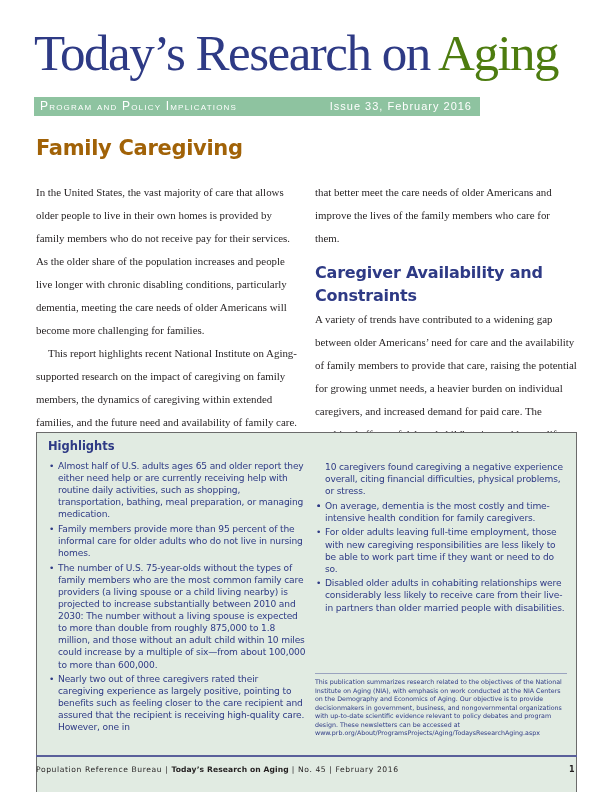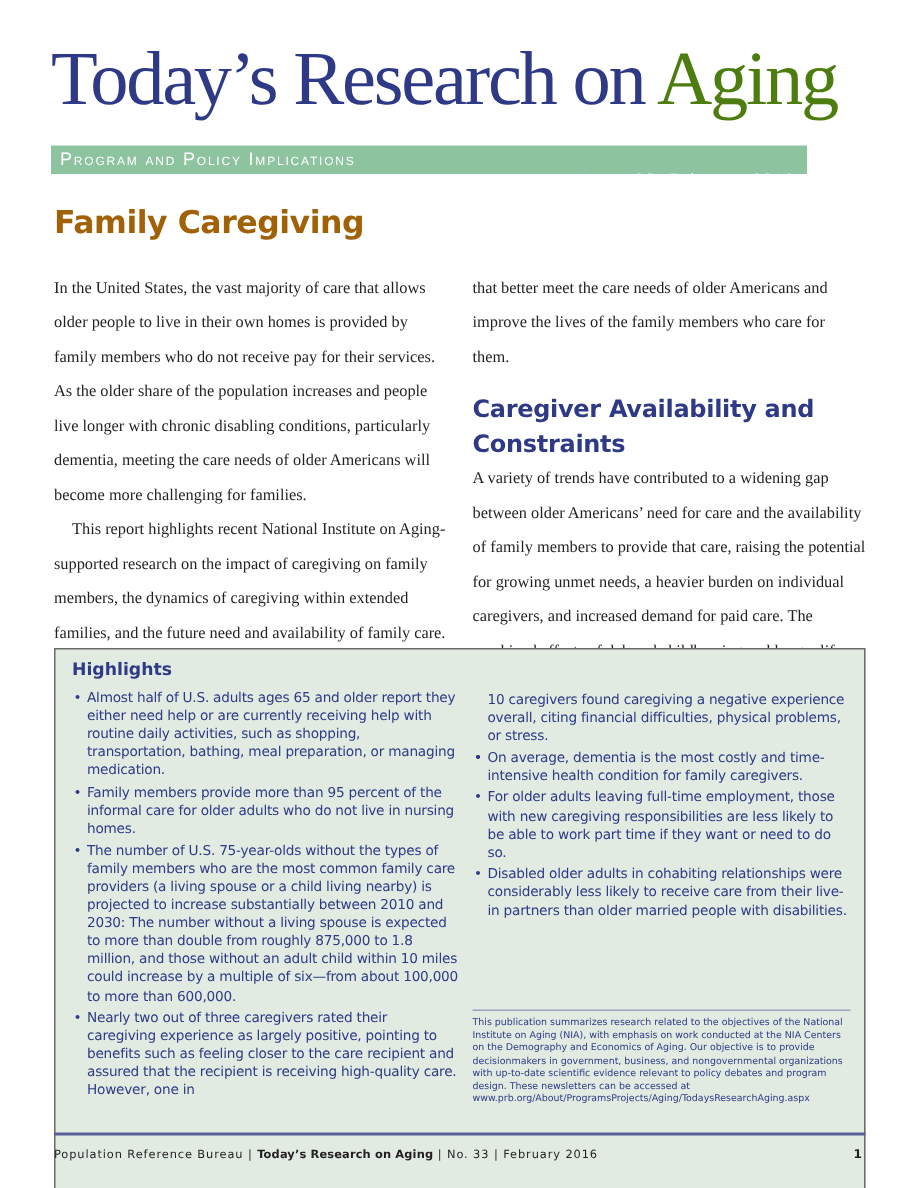--- a/index.html
+++ b/index.html
@@ -1,21 +1,21 @@
 <!DOCTYPE html>
 <html><head>
 <meta charset="utf-8">
 <style>
   html, body { margin: 0; padding: 0; background: #ffffff; }
   body { width: 612px; height: 792px; position: relative; overflow: hidden; }
   .masthead { position: absolute; left: 34px; top: 28px; font-family: "Liberation Serif", "DejaVu Serif", serif; font-size: 51px; letter-spacing: -1.5px; color: #2e3a85; line-height: 1; white-space: nowrap; }
   .masthead .accent { color: #4d7c0f; }
-  .banner { position: absolute; left: 34px; top: 97px; width: 504px; height: 19px; background: #8ec3a0; color: #ffffff; font-family: "Liberation Sans", "DejaVu Sans", sans-serif; }
+  .banner { position: absolute; left: 34px; top: 97px; width: 446px; height: 19px; background: #8ec3a0; color: #ffffff; font-family: "Liberation Sans", "DejaVu Sans", sans-serif; }
   .banner .left { position: absolute; left: 6px; top: 2px; font-size: 12px; font-variant: small-caps; letter-spacing: 1.2px; }
-  .banner .right { position: absolute; right: 8px; top: 17px; font-size: 11px; letter-spacing: 1px; padding-left: 13px; }
+  .banner .right { position: absolute; right: 8px; top: 3px; font-size: 11px; letter-spacing: 1px; padding-left: 13px; }
   .page-title { position: absolute; left: 36px; top: 136px; font-family: "DejaVu Sans", "Liberation Sans", sans-serif; font-weight: bold; font-size: 21px; color: #a16207; letter-spacing: -0.3px; }
   .col { position: absolute; font-family: "Liberation Serif", "DejaVu Serif", serif; font-size: 10.9px; line-height: 23px; color: #231f20; }
   .col p { margin: 0; }
   .col p.indent { text-indent: 12px; }
   .col-left { left: 36px; top: 181px; width: 262px; }
   .col-right { left: 315px; top: 181px; width: 262px; }
   .subhead { font-family: "DejaVu Sans", "Liberation Sans", sans-serif; font-weight: bold; font-size: 16px; color: #2e3a85; margin: 11px 0 1px 0; letter-spacing: -0.2px; }
   .highlights { position: absolute; left: 36px; top: 432px; width: 541px; height: 373px; background: #e1ebe2; border: 1px solid #6b6b6b; box-sizing: border-box; font-family: "DejaVu Sans", "Liberation Sans", sans-serif; color: #2e3a85; }
   .hl-title { position: absolute; left: 11px; top: 6px; font-weight: bold; font-size: 11.5px; }
   .hl-list { position: absolute; margin: 0; padding: 0; list-style: none; font-size: 9.1px; line-height: 12.1px; letter-spacing: -0.15px; }
@@ -66,14 +66,14 @@
     <li><span class="bullet">•</span></li>
     <li><span class="bullet">•</span><span>On average, dementia is the most costly and time-intensive health condition for family caregivers.</span></li>
     <li><span class="bullet">•</span><span>For older adults leaving full-time employment, those with new caregiving responsibilities are less likely to be able to work part time if they want or need to do so.</span></li>
     <li><span class="bullet">•</span><span>Disabled older adults in cohabiting relationships were considerably less likely to receive care from their live-in partners than older married people with disabilities.</span></li>
   </ul>
   <div class="hl-divider"></div>
   <div class="hl-note">This publication summarizes research related to the objectives of the National Institute on Aging (NIA), with emphasis on work conducted at the NIA Centers on the Demography and Economics of Aging. Our objective is to provide decisionmakers in government, business, and nongovernmental organizations with up-to-date scientific evidence relevant to policy debates and program design. These newsletters can be accessed at www.prb.org/About/ProgramsProjects/Aging/TodaysResearchAging.aspx</div>
 </div>
 
 <div class="footer-rule"></div>
-<div class="footer"><span>Population Reference Bureau</span><span> | </span><b>Today’s Research on Aging</b><span> | </span><span>No. 33</span><span> | </span><span>February 2016</span></div>
+<div class="footer"><span>Population Reference Bureau</span><span> | </span><b>Today’s Research on Aging</b><span> | </span><span>No. 45</span><span> | </span><span>February 2016</span></div>
 <div class="page-number">1</div>
 
 </body></html>

